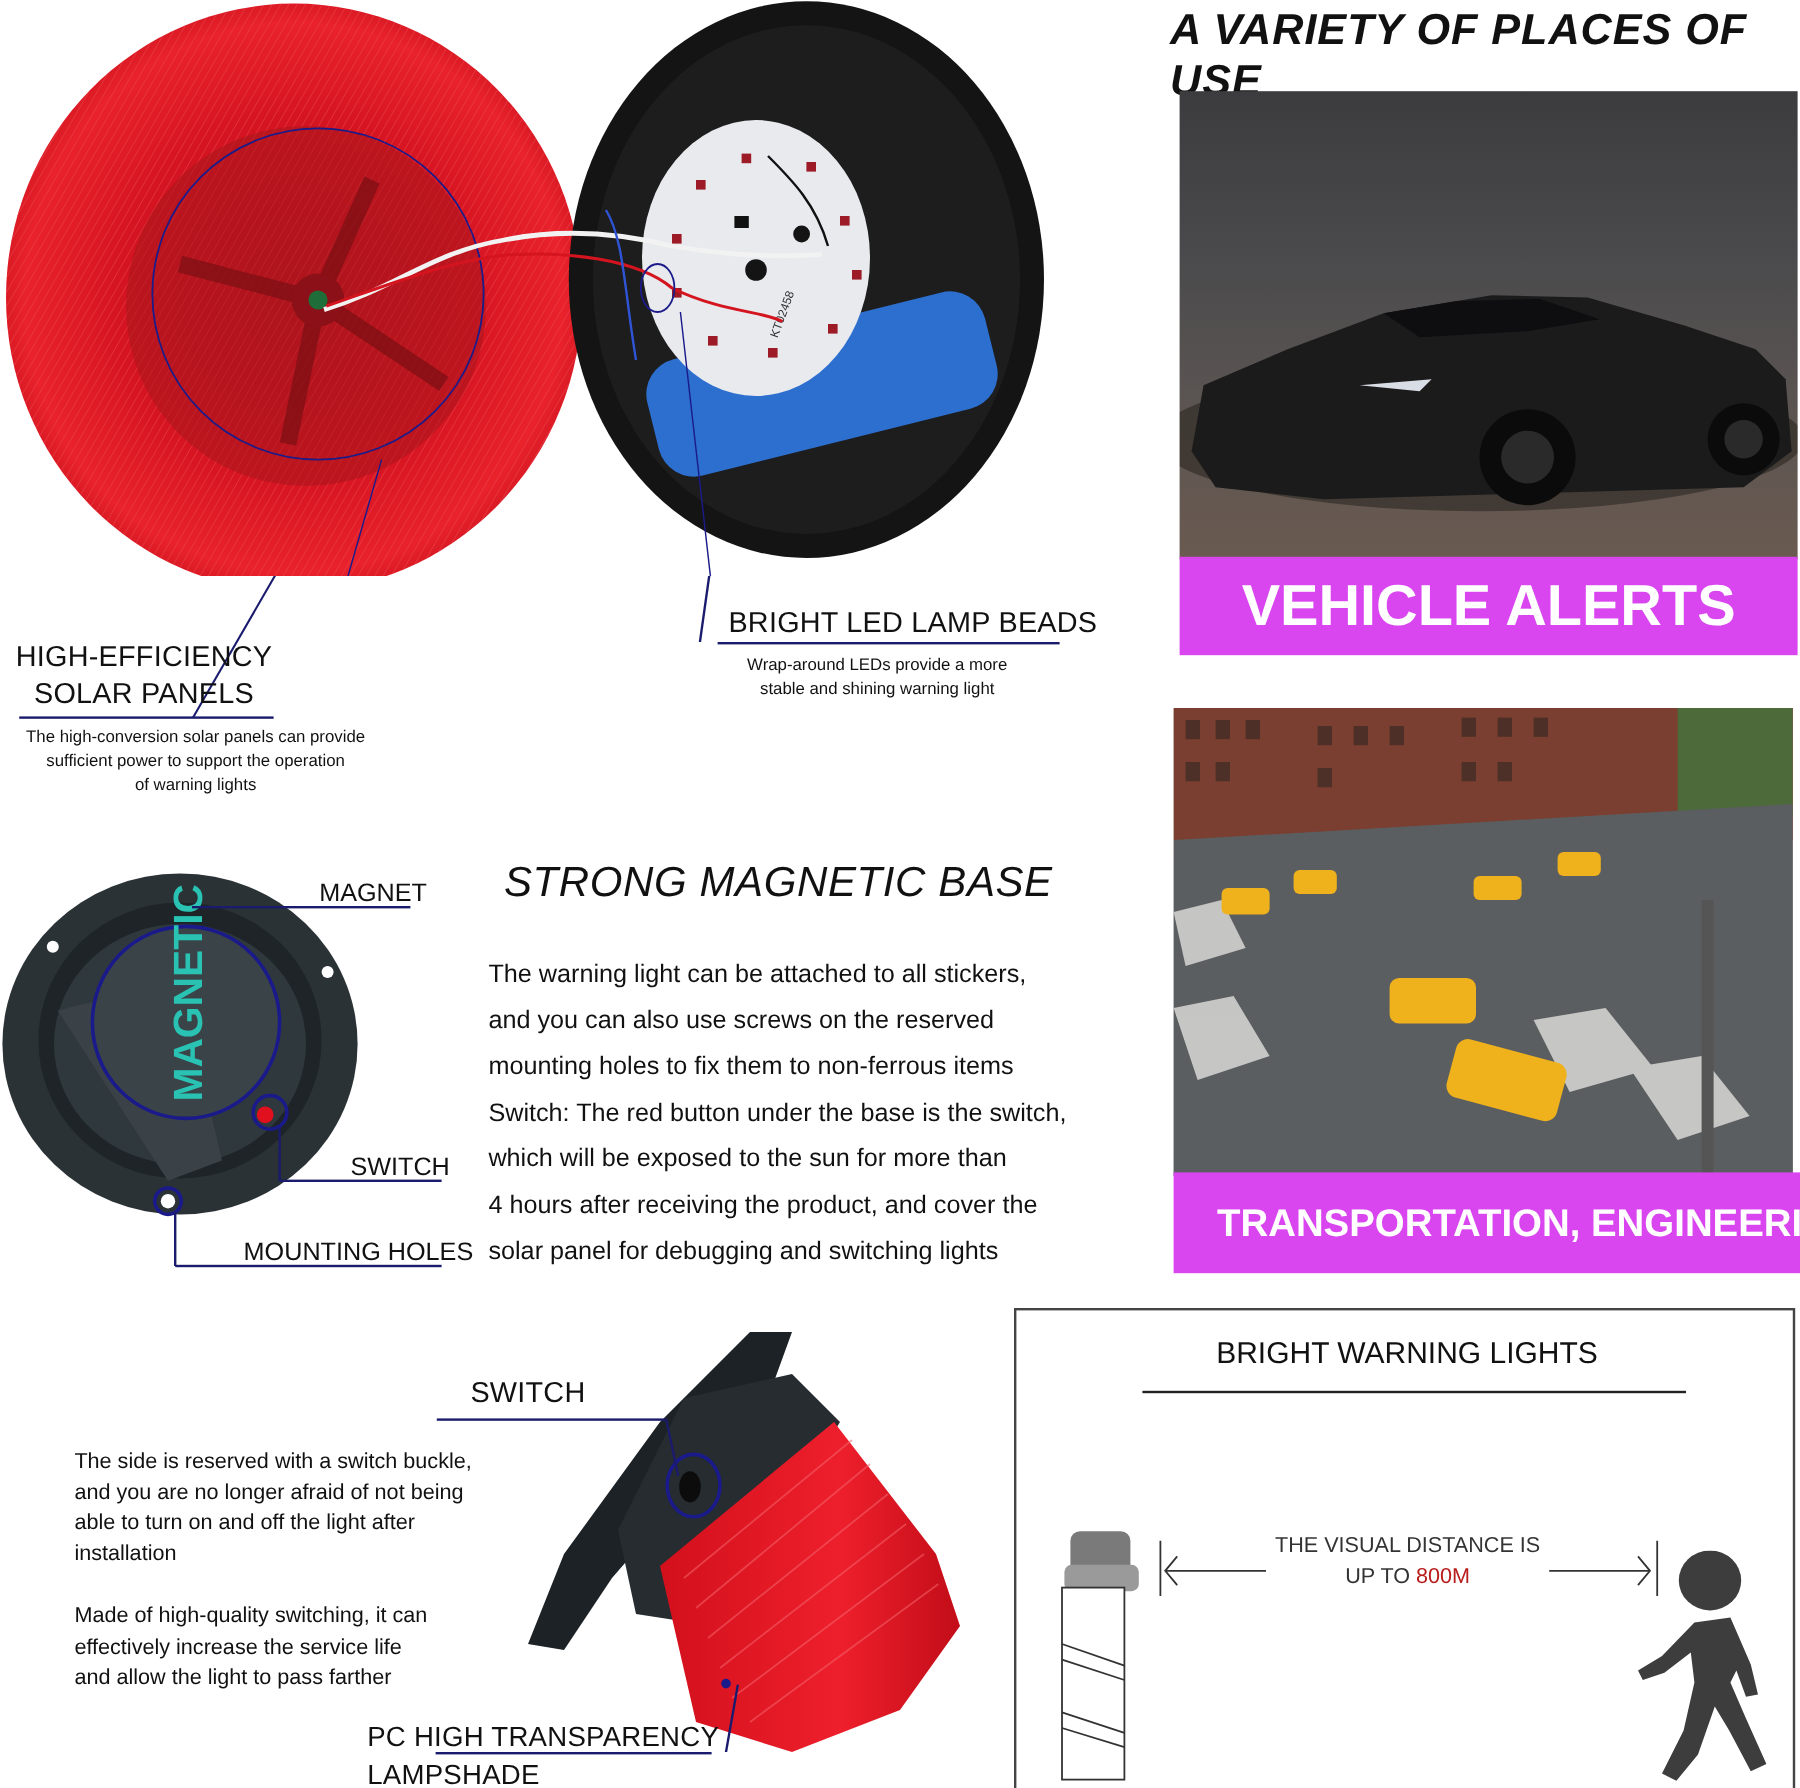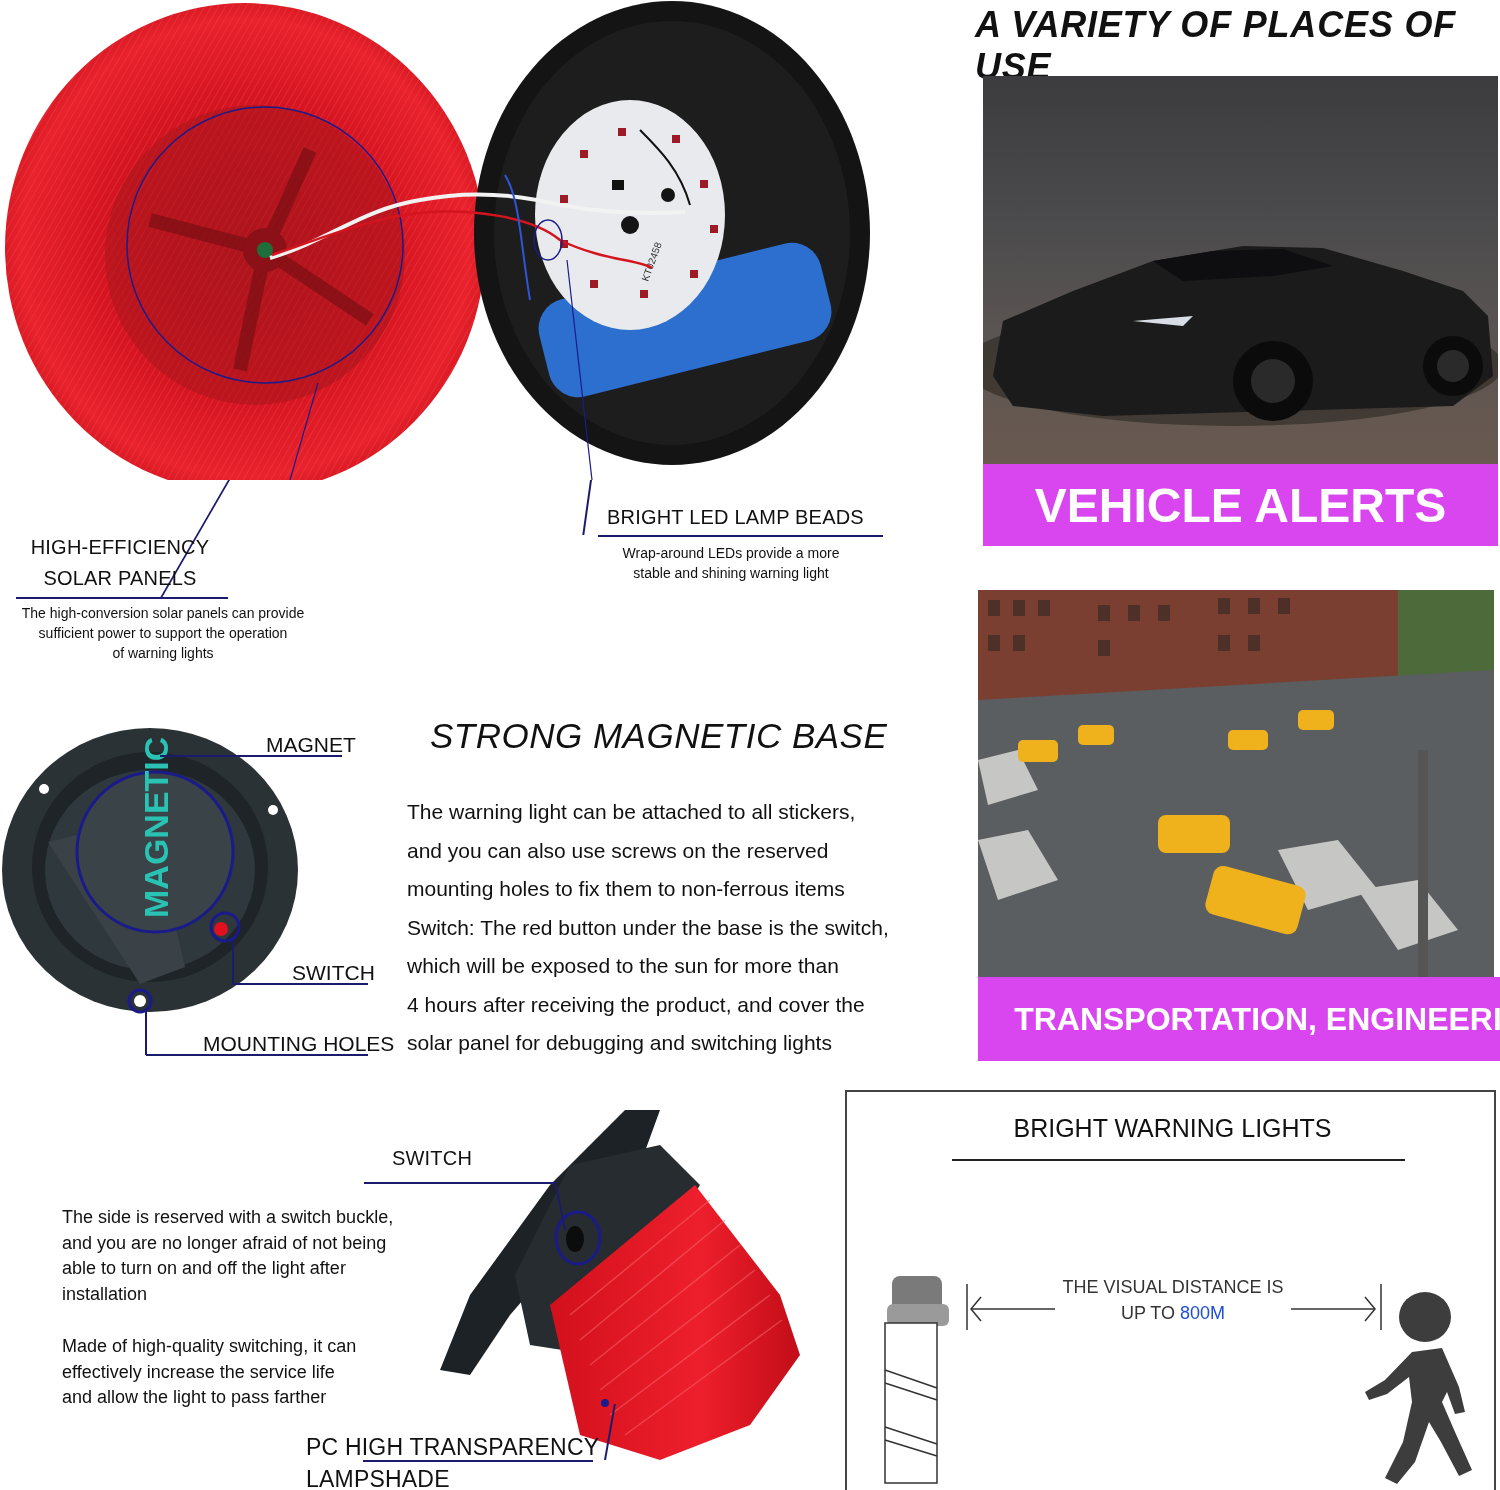--- a/index.html
+++ b/index.html
@@ -1,19 +1,19 @@
 <!DOCTYPE html>
 <html><head>
 <meta charset="utf-8">
 <style>
   html, body { margin:0; padding:0; background:#ffffff; }
   body { width:1500px; height:1490px; position:relative; overflow:hidden;
          font-family:"Liberation Sans", "DejaVu Sans", sans-serif; color:#111; }
   .abs { position:absolute; }
-  .lbl { font-size:20px; color:#111; letter-spacing:0.2px; }
+  .lbl { font-size:24px; color:#111; letter-spacing:0.2px; }
   .lbl-sm { font-size:21px; color:#111; }
   .desc { font-size:14px; color:#111; text-align:center; line-height:20px; }
   .leader { position:absolute; background:#1b1b6e; }
   .title-big { font-size:34px; font-weight:bold; color:#111; letter-spacing:0.5px;font-style:italic; }
   .banner { position:absolute; background:#d946ef; color:#fff; font-weight:bold;
             display:flex; align-items:center; justify-content:center; }
   .photo { position:absolute; overflow:hidden; }
   .para { font-size:21px; line-height:38.5px; color:#111; }
   .side-text { font-size:18px; line-height:25.5px; color:#111; }
 </style>
@@ -185,21 +185,21 @@
 
 <div class="leader" style="left:160px;top:755px;width:182px;height:1.5px;"></div>
 <div class="leader" style="left:232px;top:940px;width:1.5px;height:44px;"></div>
 <div class="leader" style="left:233px;top:983px;width:135px;height:1.5px;"></div>
 <div class="leader" style="left:145px;top:1010px;width:1.5px;height:45px;"></div>
 <div class="leader" style="left:146px;top:1054px;width:222px;height:1.5px;"></div>
 <div class="abs lbl-sm" style="left:266px;top:733px;">MAGNET</div>
 <div class="abs lbl-sm" style="left:292px;top:961px;">SWITCH</div>
 <div class="abs lbl-sm" style="left:203px;top:1032px;">MOUNTING HOLES</div>
 
-<div class="abs title-big" style="left:430px;top:716px;font-size:35px;font-weight:normal;">STRONG MAGNETIC BASE</div>
+<div class="abs title-big" style="left:420px;top:716px;font-size:35px;font-weight:normal;">STRONG MAGNETIC BASE</div>
 <div class="abs para" style="left:407px;top:793px;width:570px;">
   <div>The warning light can be attached to all stickers,</div>
   <div>and you can also use screws on the reserved</div>
   <div>mounting holes to fix them to non-ferrous items</div>
   <div>Switch: The red button under the base is the switch,</div>
   <div>which will be exposed to the sun for more than</div>
   <div>4 hours after receiving the product, and cover the</div>
   <div>solar panel for debugging and switching lights</div>
 </div>
 
@@ -270,21 +270,21 @@
   </svg>
 
   <svg class="abs" style="left:118px;top:190px;" width="100" height="50" viewBox="0 0 100 50">
     <line x1="2" y1="2" x2="2" y2="48" stroke="#333" stroke-width="1.5"></line>
     <line x1="6" y1="27" x2="90" y2="27" stroke="#333" stroke-width="1.5"></line>
     <polyline points="16,15 6,27 16,39" fill="none" stroke="#333" stroke-width="1.5"></polyline>
   </svg>
 
   <div class="abs" style="left:200px;top:182px;width:252px;text-align:center;font-size:18px;line-height:26px;color:#333;">
     <div>THE VISUAL DISTANCE IS</div>
-    <div><span>UP TO </span><span style="color:#1d4ed8;">800M</span></div>
+    <div><span>UP TO </span><span style="color:#b91c1c;">800M</span></div>
   </div>
 
   <svg class="abs" style="left:442px;top:190px;" width="100" height="50" viewBox="0 0 100 50">
     <line x1="2" y1="27" x2="86" y2="27" stroke="#333" stroke-width="1.5"></line>
     <polyline points="76,15 86,27 76,39" fill="none" stroke="#333" stroke-width="1.5"></polyline>
     <line x1="92" y1="2" x2="92" y2="48" stroke="#333" stroke-width="1.5"></line>
   </svg>
 
   <svg class="abs" style="left:510px;top:200px;" width="130" height="194" viewBox="0 0 130 194">
     <ellipse cx="68" cy="25" rx="26" ry="25" fill="#3d3d3d"></ellipse>

